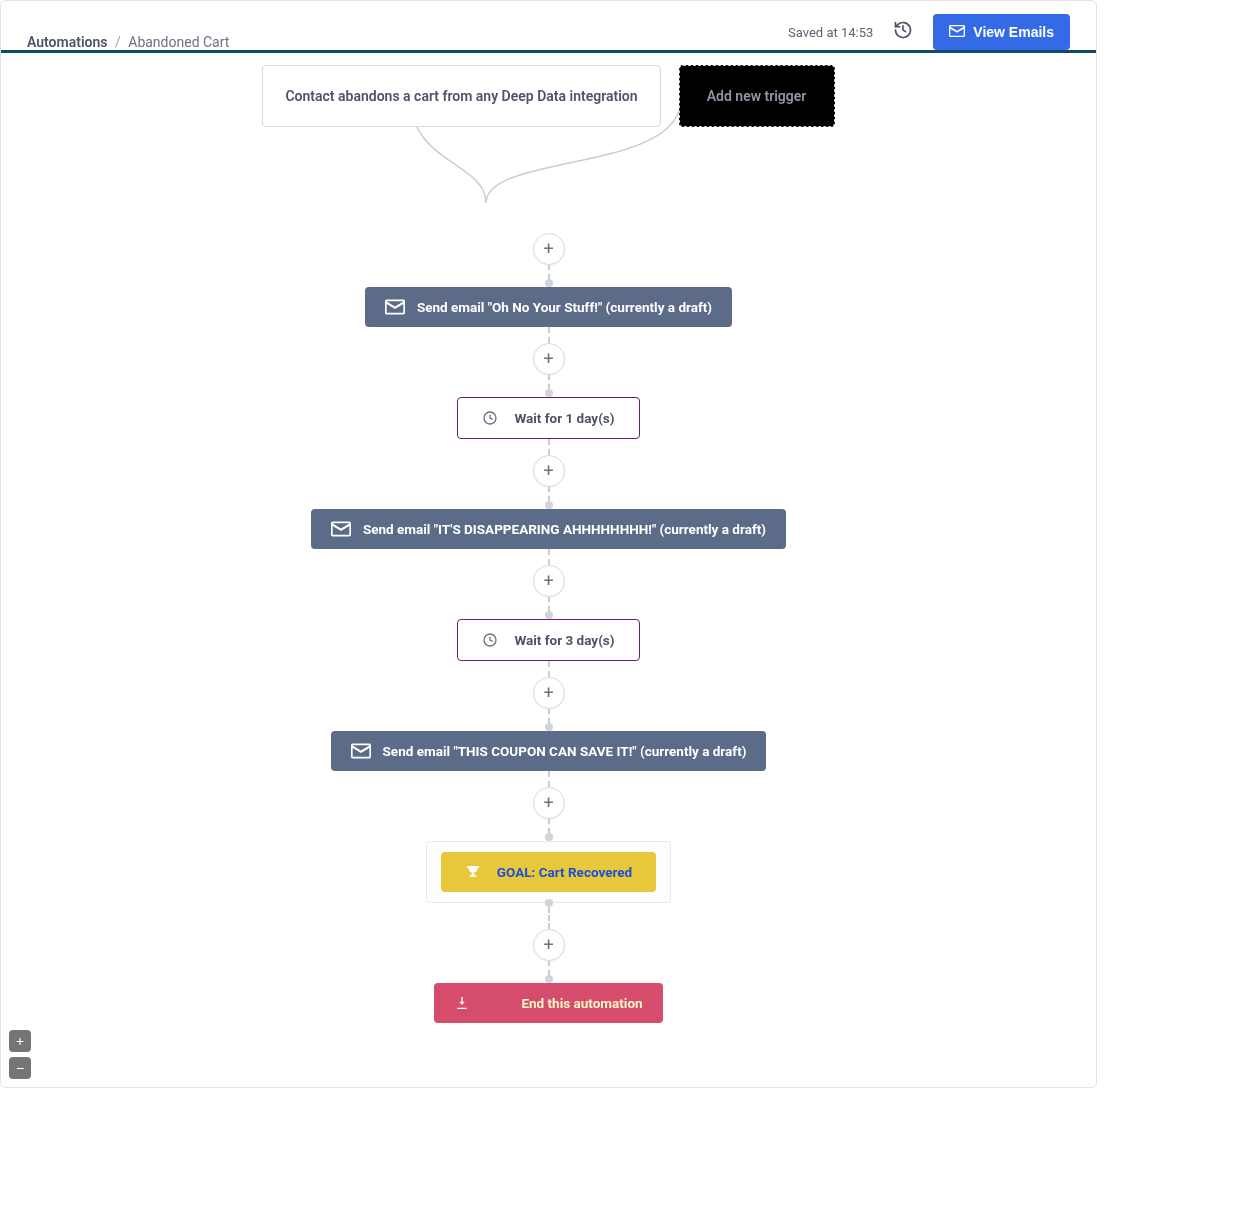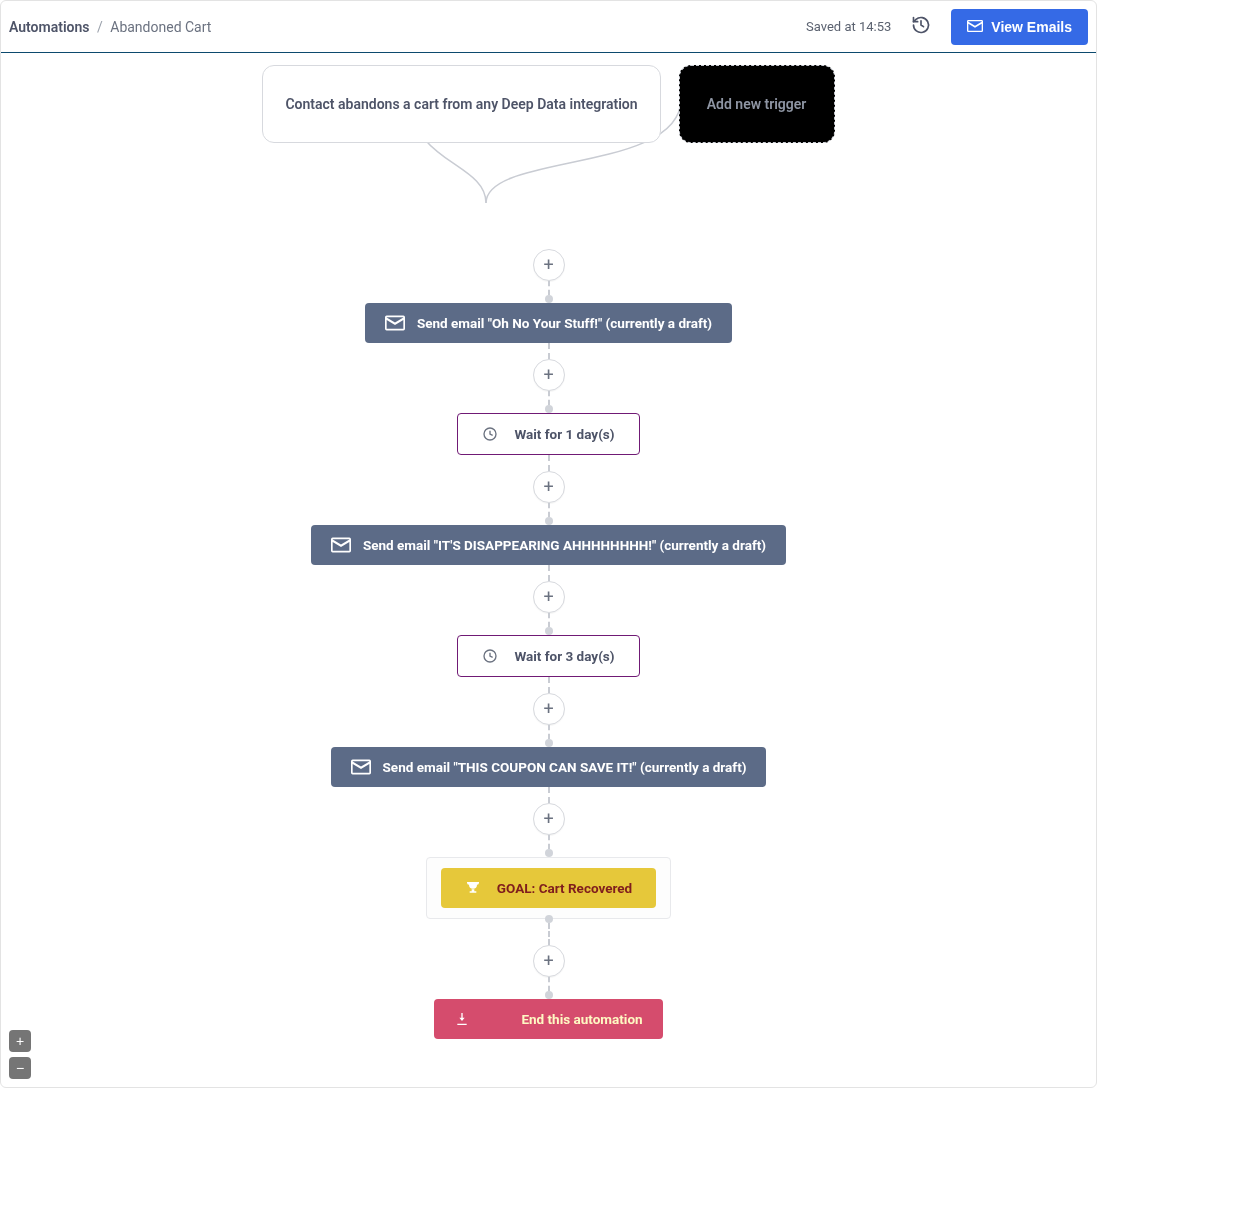--- a/index.html
+++ b/index.html
@@ -15,24 +15,24 @@
   height: 1086px;
   position: relative;
   background: #fff;
   border: 1px solid #e3e3e3;
   border-radius: 6px;
   overflow: hidden;
   margin: 0;
 }
 .topbar {
   height: 52px;
-  border-bottom: 1px solid #0c4a6e;
-  display: flex;
-  align-items: center;
-  padding: 0 8px;
+  border-bottom: 3px solid #0c4a6e;
+  display: flex;
+  align-items: flex-end;
+  padding: 0 26px;
   justify-content: space-between;
   box-sizing: border-box;
 }
 .breadcrumb { font-size: 14px; font-weight: 600; color: #4e5468; }
 .breadcrumb .sep { color: #9aa0ab; padding: 0 4px; font-weight: 400; }
 .breadcrumb .leaf { font-weight: 400; color: #6b7280; }
 .topbar-right { display: flex; align-items: center; gap: 20px; }
 .saved { font-size: 13px; color: #5b6270; }
 .history-icon svg { width: 20px; height: 20px; stroke: #4e5468; fill: none; }
 .btn-primary {
@@ -69,22 +69,22 @@
   flex-direction: column;
   align-items: center;
 }
 .triggers {
   display: flex;
   gap: 18px;
   justify-content: center;
   padding-top: 4px;
 }
 .trigger-card, .add-trigger {
-  border-radius: 12px;
-  padding: 30px 22px;
+  border-radius: 4px;
+  padding: 22px 22px;
   font-size: 14px;
   text-align: center;
   box-sizing: border-box;
 }
 .trigger-card {
   background: #fff;
   border: 1px solid #d7d9de;
   color: #4e5468;
   font-weight: 600;
 }
@@ -135,21 +135,21 @@
   background: #fff; color: #4e5468; border: 1px solid #701a75;
   padding: 12px 24px;
 }
 .step-wait svg { fill: none; stroke: #6b7280; stroke-width: 2; }
 .step-goal-frame {
   border: 1px solid #e8e9ec;
   border-radius: 4px;
   padding: 10px 14px;
   background: #fdfdfd;
 }
-.step-goal { background: #e6c83a; color: #7f1d1d; padding: 12px 24px; }
+.step-goal { background: #e6c83a; color: #1d4ed8; padding: 12px 24px; }
 .step-goal svg { fill: #fff; }
 .step-end { background: #d54c6d; color: #fef9c3; gap: 47px; }
 .step-end svg { fill: #fff; }
 
 .zoom {
   position: absolute;
   left: 8px;
   bottom: 8px;
   display: flex;
   flex-direction: column;

